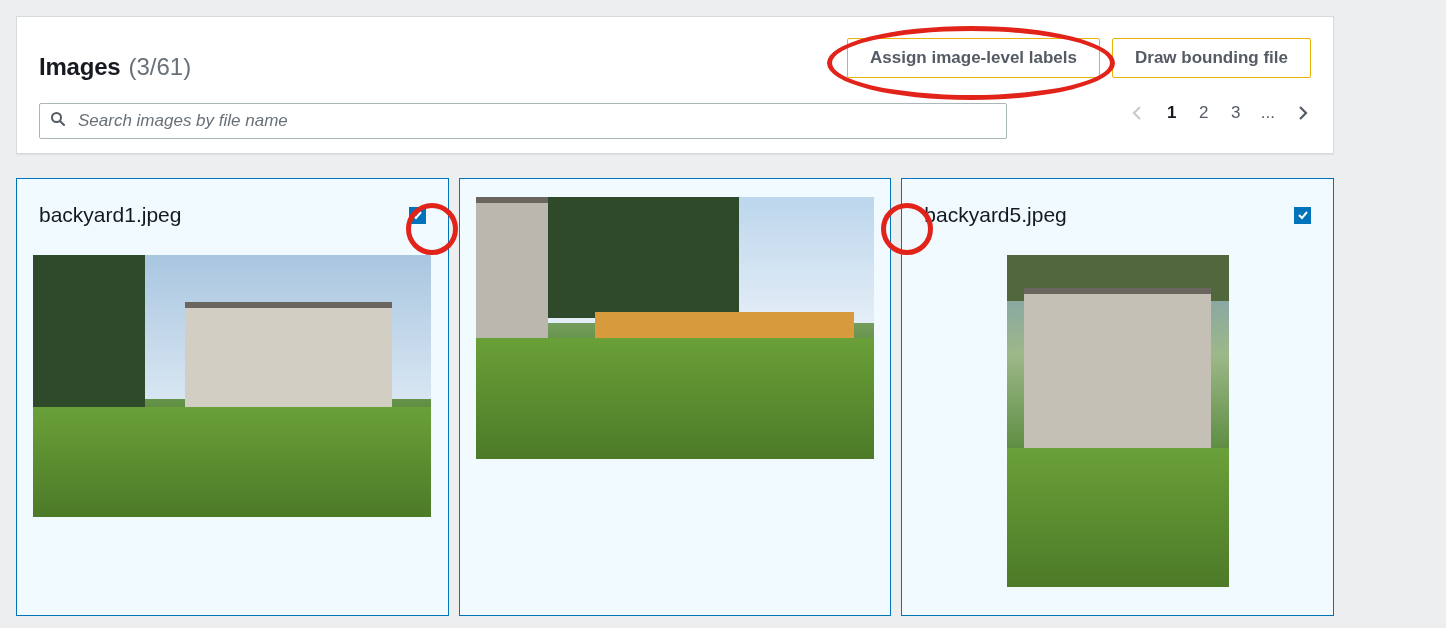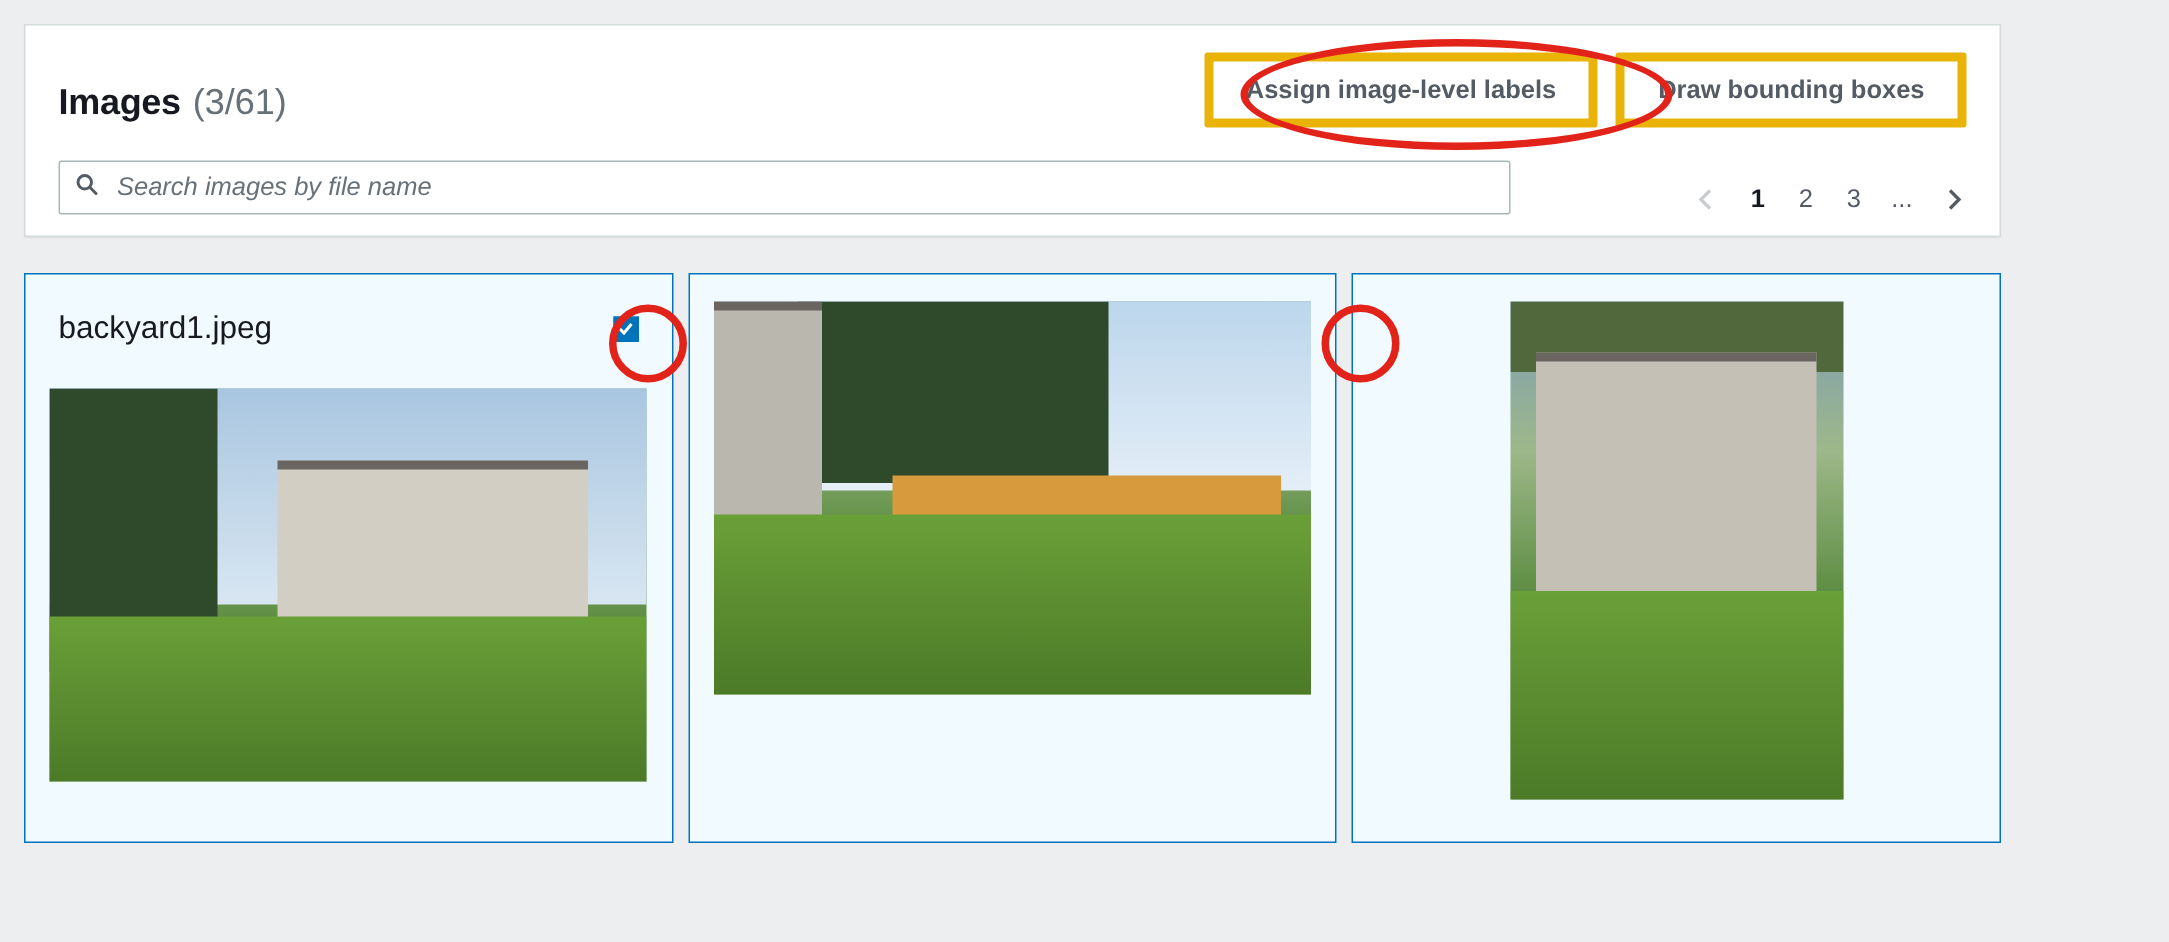--- a/index.html
+++ b/index.html
@@ -60,34 +60,34 @@
     font-weight:400;
     color:var(--text-muted);
     margin-top:18px;
   }
   .header-actions{
     display:flex;
     gap:12px;
   }
   .btn{
     background:#fff;
-    border:6px solid #eab308;
+    border:1px solid #eab308;
     border-radius:2px;
     padding:9px 22px;
     font-size:17px;
     font-weight:700;
     color:#545b64;
     cursor:pointer;
     line-height:1.2;
   }
 
   
   .row2{
     display:flex;
-    align-items:flex-end;
+    align-items:flex-start;
     gap:24px;
   }
   .search-wrap{
     display:flex;
     align-items:center;
     border:1px solid var(--border-strong);
     border-radius:2px;
     height:36px;
     flex:0 0 968px;
     box-sizing:border-box;
@@ -216,21 +216,21 @@
 <div class="canvas">
 
   <div class="header-panel">
     <div class="header-top">
       <div class="title-wrap">
         <span class="title">Images</span>
         <span class="title-count">(3/61)</span>
       </div>
       <div class="header-actions">
         <button class="btn">Assign image-level labels</button>
-        <button class="btn">Draw bounding boxes</button>
+        <button class="btn">Draw bounding file</button>
       </div>
     </div>
     <div class="row2">
       <div class="search-wrap">
         <span>
           <svg width="16" height="16" viewBox="0 0 16 16" fill="none">
             <circle cx="6.5" cy="6.5" r="4.5" stroke="#545b64" stroke-width="2"></circle>
             <line x1="10.2" y1="10.2" x2="14" y2="14" stroke="#545b64" stroke-width="2" stroke-linecap="round"></line>
           </svg>
         </span>
@@ -278,20 +278,28 @@
       <div class="card-img landscape">
         <div class="sky" style="height:48%;background:linear-gradient(to bottom,#bcd6ec,#e4eef7);"></div>
         <div class="trees" style="left:14%;top:0;width:52%;height:46%;"></div>
         <div class="house" style="left:0;top:0;width:18%;height:60%;background:#bab7ae;"></div>
         <div style="position:absolute;left:30%;right:5%;top:44%;height:12%;background:#d79b3d;"></div>
         <div class="lawn" style="height:46%;"></div>
       </div>
     </div>
 
     <div class="card">
+      <div class="card-head">
+        <span class="card-name">backyard5.jpeg</span>
+        <span class="checkbox">
+          <svg width="12" height="12" viewBox="0 0 12 12">
+            <path d="M2 6 L5 9 L10 3" fill="none" stroke="#fff" stroke-width="2"></path>
+          </svg>
+        </span>
+      </div>
       <div class="card-img portrait">
         <div class="sky" style="height:10%;background:#bcd0c0;"></div>
         <div class="trees" style="left:0;top:0;width:100%;height:14%;background:#51683d;"></div>
         <div class="house" style="left:8%;top:10%;width:84%;height:48%;background:#c4c0b6;"></div>
         <div class="lawn" style="height:42%;"></div>
       </div>
     </div>
 
   </div>
 

